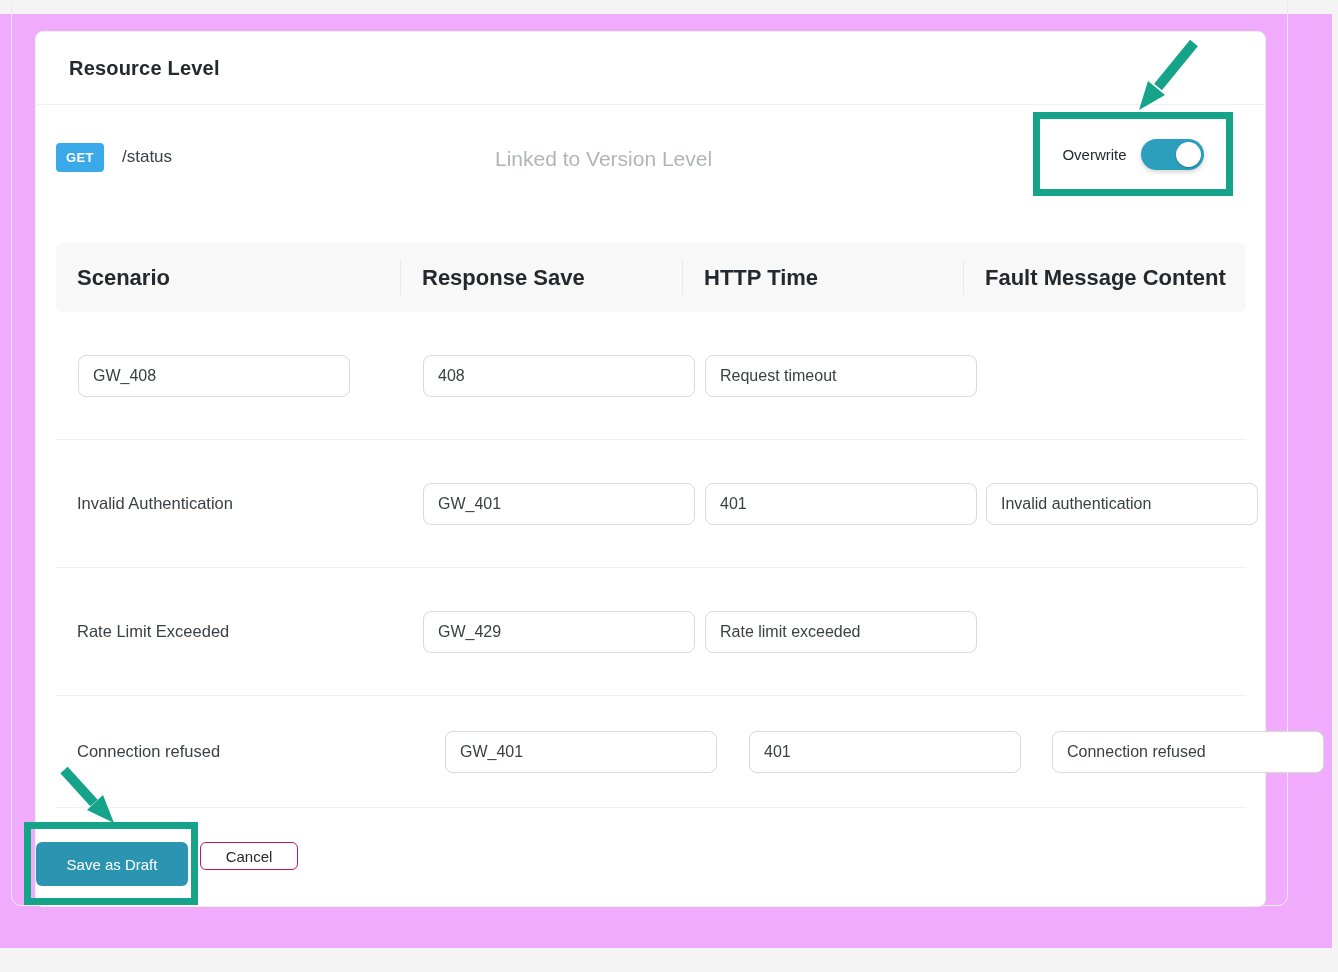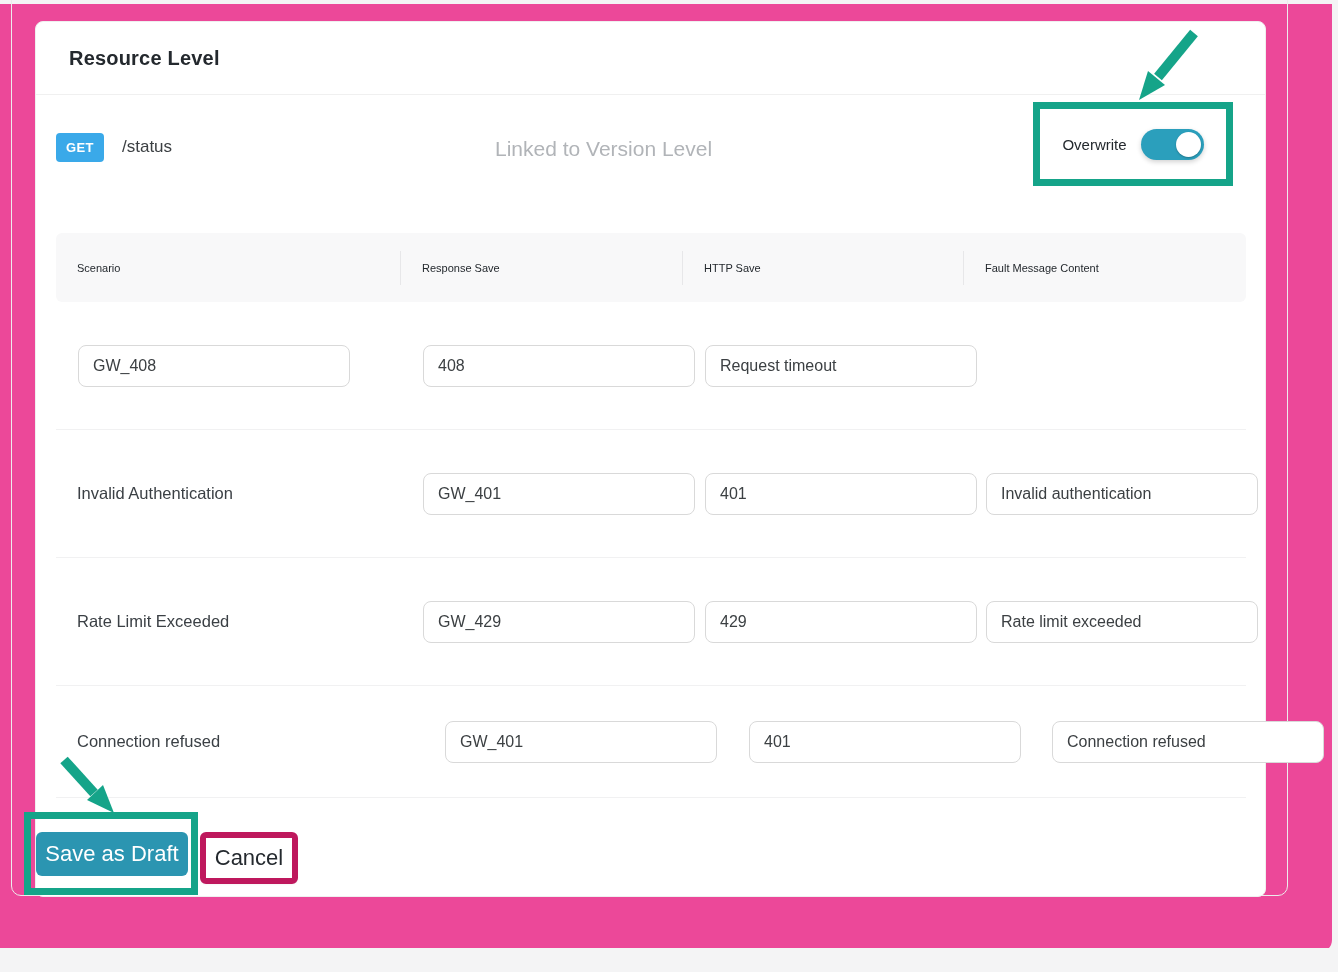--- a/index.html
+++ b/index.html
@@ -7,22 +7,22 @@
   body {
     font-family: "Liberation Sans", sans-serif;
     background: #f4f4f5;
     position: relative;
     overflow: hidden;
   }
   .viewport { position: absolute; inset: 0; width: 1338px; height: 972px; overflow: hidden; }
 
   
   .content-area {
-    position: absolute; left: 0; top: 4px; width: 1332px; height: 948px;
-    background: #ec4899; border-radius: 0 0 12px 0;
+    position: absolute; left: 0; top: 14px; width: 1332px; height: 948px;
+    background: #f0abfc; border-radius: 0 0 12px 0;
   }
 
   
   .outer-panel {
     position: absolute; left: 11px; top: -22px; width: 1277px; height: 914px;
     border: 1px solid #ececec; border-radius: 10px; background: transparent;
     pointer-events: none;
   }
 
   
@@ -78,21 +78,21 @@
   .arrow-bottom { left: 18px; top: 733px; width: 80px; height: 65px; }
 
   
   .mock-table { position: absolute; left: 20px; top: 211px; width: 1190px; }
   .thead {
     display: grid; grid-template-columns: 345px 282px 281px 282px;
     height: 69px; background: #f8f8f9; border-radius: 6px;
   }
   .th {
     position: relative; display: flex; align-items: center; padding-left: 21px;
-    font-size: 11px; font-weight: 400; color: #24292e;
+    font-size: 22px; font-weight: 700; color: #24292e;
   }
   .th:not(:last-child)::after {
     content: ""; position: absolute; right: 0; top: 50%; transform: translateY(-50%);
     width: 1px; height: 34px; background: #e7e7e9;
   }
   .trow {
     display: grid; grid-template-columns: 345px 282px 281px 282px;
     height: 128px; border-bottom: 1px solid #f1f1f2; align-items: center;
   }
   .trow:last-child { height: 112px; gap: 22px; }
@@ -103,28 +103,28 @@
     font-family: "Liberation Sans", sans-serif; font-size: 16px; color: #3c4043;
     padding: 0 14px; background: #ffffff; outline: none;
   }
 
   
   .save-annotation-box {
     position: absolute; left: -12px; top: 790px; width: 174px; height: 83px;
     border: 7px solid #15a489; background: transparent;
   }
   .btn { border: none; border-radius: 6px; font-family: "Liberation Sans", sans-serif;
-    font-size: 22px; cursor: pointer; }
+    font-size: 15px; cursor: pointer; }
   .btn-save {
     position: absolute; left: 0; top: 810px; width: 152px; height: 44px;
     background: #2b95b1; color: #ffffff;
   }
   .btn-cancel {
-    position: absolute; left: 164px; top: 810px; width: 98px; height: 52px;
-    background: #ffffff; color: #24292e; border: 6px solid #be185d;
+    position: absolute; left: 164px; top: 810px; width: 98px; height: 28px;
+    background: #ffffff; color: #24292e; border: 1px solid #be185d;
     box-shadow: 0 1px 2px rgba(0,0,0,.04);
   }
 
   .footer-band {
     position: absolute; left: 0; top: 948px; width: 1338px; height: 24px;
     background: #f4f4f5;
   }
 </style>
 </head>
 <body>
@@ -156,41 +156,40 @@
 
       <svg class="annotation-arrow arrow-top" viewBox="0 0 80 80" xmlns="http://www.w3.org/2000/svg">
         <line x1="68" y1="6" x2="32" y2="50" stroke="#15a489" stroke-width="10"></line>
         <polygon points="13,73 22,44 39,58" fill="#15a489"></polygon>
       </svg>
 
       <div class="mock-table">
         <div class="thead">
           <div class="th">Scenario</div>
           <div class="th">Response Save</div>
-          <div class="th">HTTP Save</div>
+          <div class="th">HTTP Time</div>
           <div class="th">Fault Message Content</div>
         </div>
 
         <div class="trow">
           <div class="input-cell"><input class="field" value="GW_408" style=""></div>
           <div class="input-cell"><input class="field" value="408" style=""></div>
           <div class="input-cell"><input class="field" value="Request timeout" style=""></div>
         </div>
 
         <div class="trow">
           <div class="scenario-cell">Invalid Authentication</div>
           <div class="input-cell"><input class="field" value="GW_401" style=""></div>
           <div class="input-cell"><input class="field" value="401" style=""></div>
           <div class="input-cell"><input class="field" value="Invalid authentication" style=""></div>
         </div>
 
         <div class="trow">
           <div class="scenario-cell">Rate Limit Exceeded</div>
           <div class="input-cell"><input class="field" value="GW_429" style=""></div>
-          <div class="input-cell"><input class="field" value="429" style=""></div>
           <div class="input-cell"><input class="field" value="Rate limit exceeded" style=""></div>
         </div>
 
         <div class="trow">
           <div class="scenario-cell">Connection refused</div>
           <div class="input-cell"><input class="field" value="GW_401" style=""></div>
           <div class="input-cell"><input class="field" value="401" style=""></div>
           <div class="input-cell"><input class="field" value="Connection refused" style=""></div>
         </div>
       </div>

